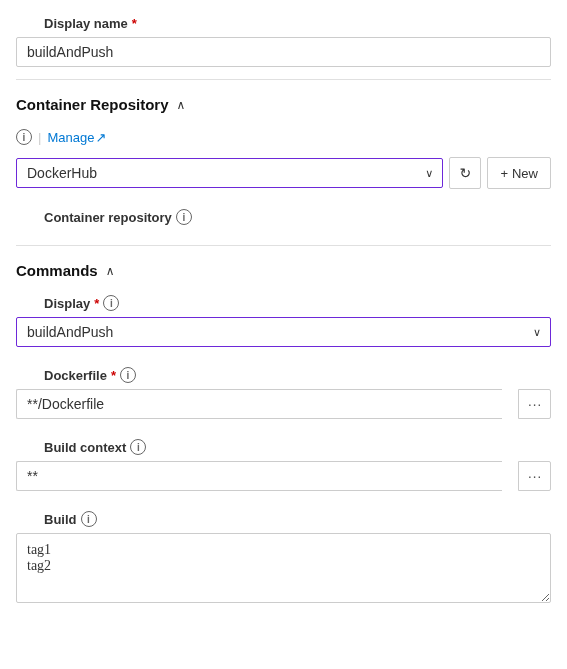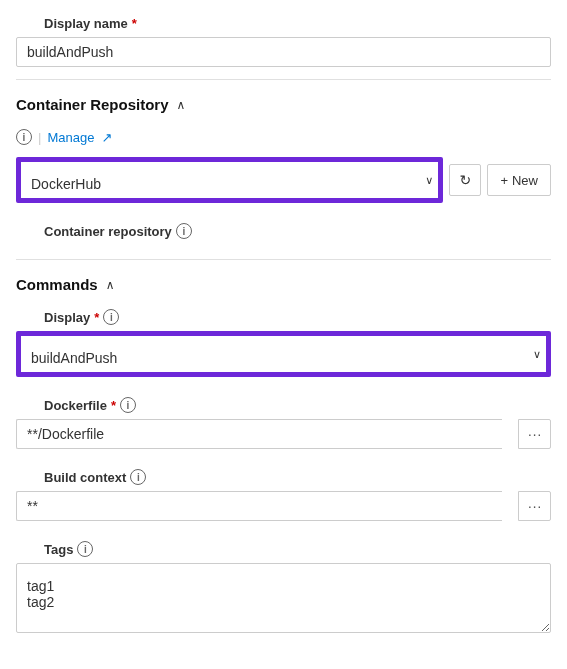--- a/index.html
+++ b/index.html
@@ -87,44 +87,44 @@
       margin-bottom: 12px;
       font-size: 13px;
       color: #333;
     }
 
     .manage-link {
       color: #0078d4;
       text-decoration: none;
       display: flex;
       align-items: center;
-      gap: 7px;
+      gap: 1px;
       font-size: 13px;
     }
 
     .pipe {
       color: #ccc;
     }
 
     .select-wrapper {
       display: flex;
       align-items: center;
       gap: 6px;
     }
 
     .select-container {
       flex: 1;
       position: relative;
     }
 
     .select-container select {
       width: 100%;
-      border: 5px solid #6d28d9;
-      border-radius: 2px;
-      padding: 14px 30px 6px 10px;
+      border: 1px solid #6d28d9;
+      border-radius: 2px;
+      padding: 6px 30px 6px 10px;
       font-size: 14px;
       font-family: inherit;
       color: #333;
       appearance: none;
       background: #fff;
       cursor: pointer;
       outline: none;
     }
 
     .select-chevron {
@@ -192,23 +192,23 @@
       align-items: center;
       justify-content: center;
       font-size: 14px;
       color: #555;
     }
 
     .textarea-input {
       width: 100%;
       border: 1px solid #ccc;
       border-radius: 2px;
-      padding: 14px 10px;
-      font-size: 14px;
-      font-family: Liberation Sans, sans-serif;
+      padding: 8px 10px;
+      font-size: 14px;
+      font-family: Liberation Serif, serif;
       color: #333;
       outline: none;
       resize: vertical;
       min-height: 70px;
     }
 
     .display-name-section {
       margin-bottom: 8px;
     }
   </style>
@@ -310,18 +310,18 @@
   <div class="input-with-browse">
     <input type="text" class="text-input" value="**" style="">
     <button class="browse-btn">
       <span>···</span>
     </button>
   </div>
 </div>
 
 <div class="field-group">
   <div class="field-label">
-    <span>Tags</span>
+    <span>Build</span>
     <span class="info-icon">i</span>
   </div>
   <textarea class="textarea-input" style="">tag1
 tag2</textarea>
 </div>
 
 </body></html>

